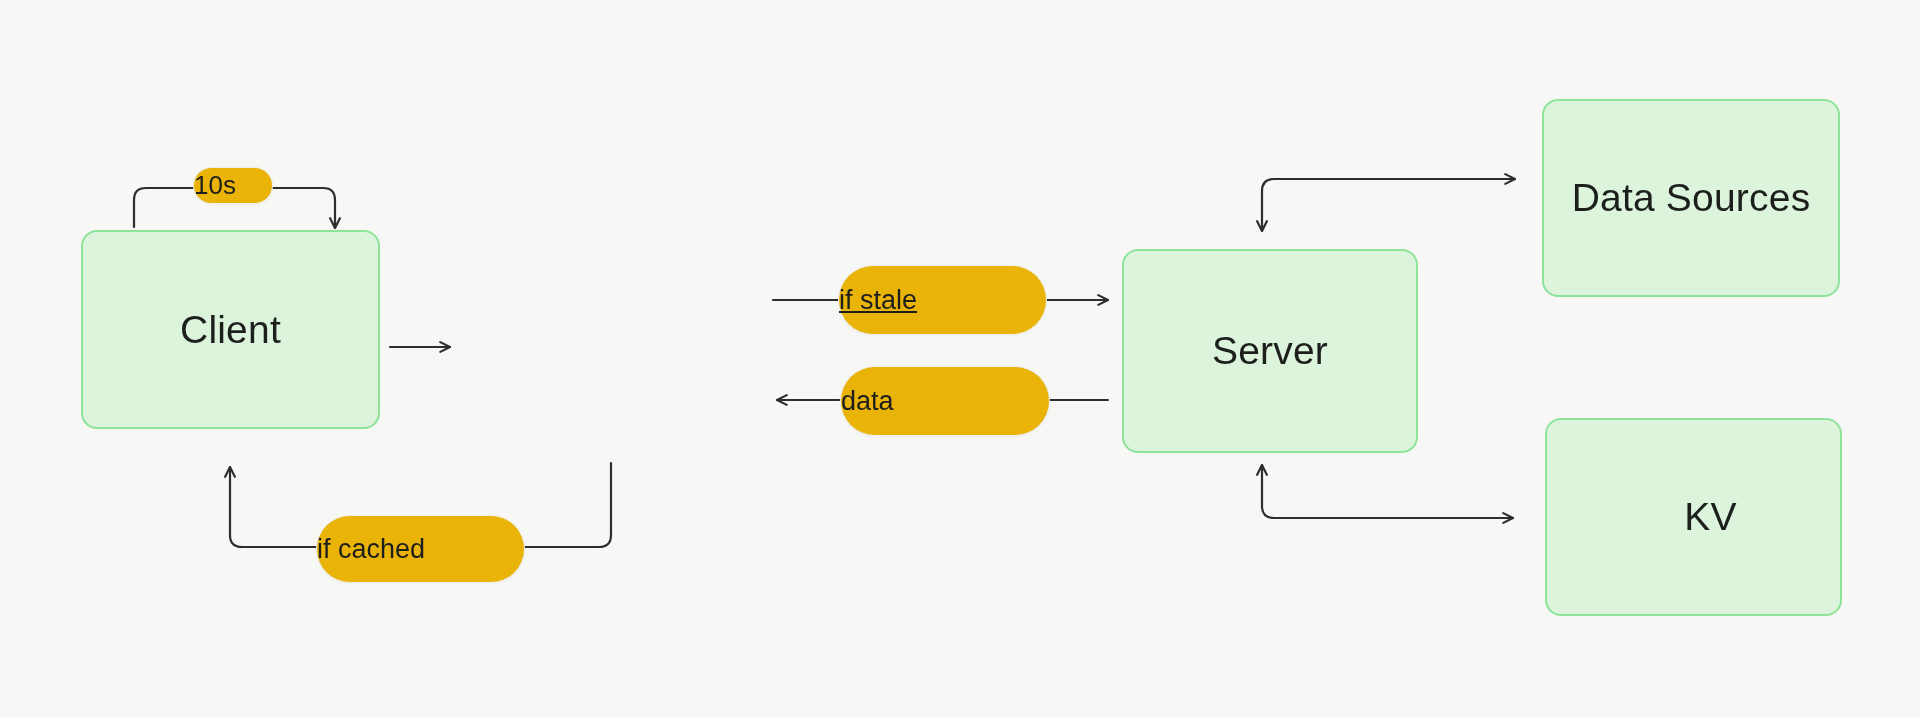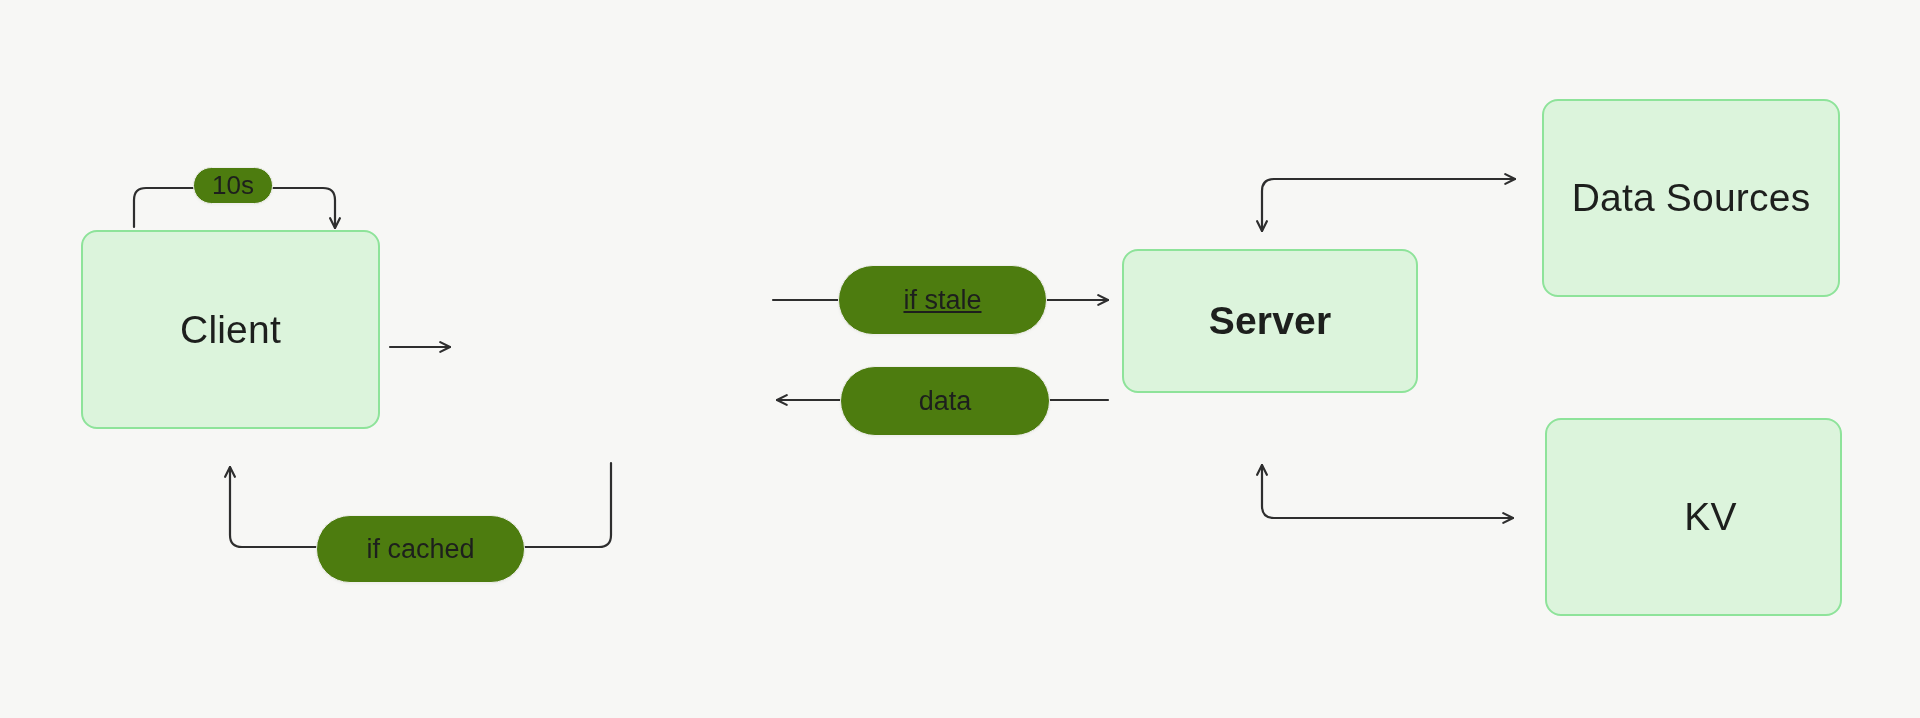--- a/index.html
+++ b/index.html
@@ -36,31 +36,30 @@
     border-radius: 16px;
     display: flex;
     align-items: center;
     justify-content: center;
     font-size: 39px;
     box-sizing: border-box;
     letter-spacing: 0.2px;
   }
   .node-client       { left:   81px; top: 230px; width: 299px; height: 199px; }
   .node-cache        { left:  466px; top: 250px; width: 296px; height: 197px; }
-  .node-server       { left: 1122px; top: 249px; width: 296px; height: 144px; font-weight: bold; }
+  .node-server       { left: 1122px; top: 249px; width: 296px; height: 204px; }
   .node-data-sources { left: 1542px; top:  99px; width: 298px; height: 198px; }
   .node-kv           { left: 1545px; top: 418px; width: 297px; height: 198px; padding-left: 34px; }
   .pill {
     position: absolute;
-    background: #4d7c0f;
+    background: #eab308;
     border: 1px solid #efefec;
     border-radius: 999px;
     display: flex;
     align-items: center;
-    justify-content: center;
     font-size: 27px;
     box-sizing: border-box;
     box-shadow: 0 1px 3px rgba(0,0,0,0.04);
   }
   .pill-ttl       { left: 193px; top: 167px; width:  80px; height: 37px; font-size: 26px; }
   .pill-if-stale  { left: 838px; top: 265px; width: 209px; height: 70px; text-decoration: underline; }
   .pill-data      { left: 840px; top: 366px; width: 210px; height: 70px; }
   .pill-if-cached { left: 316px; top: 515px; width: 209px; height: 68px; }
 </style>
 </head>

